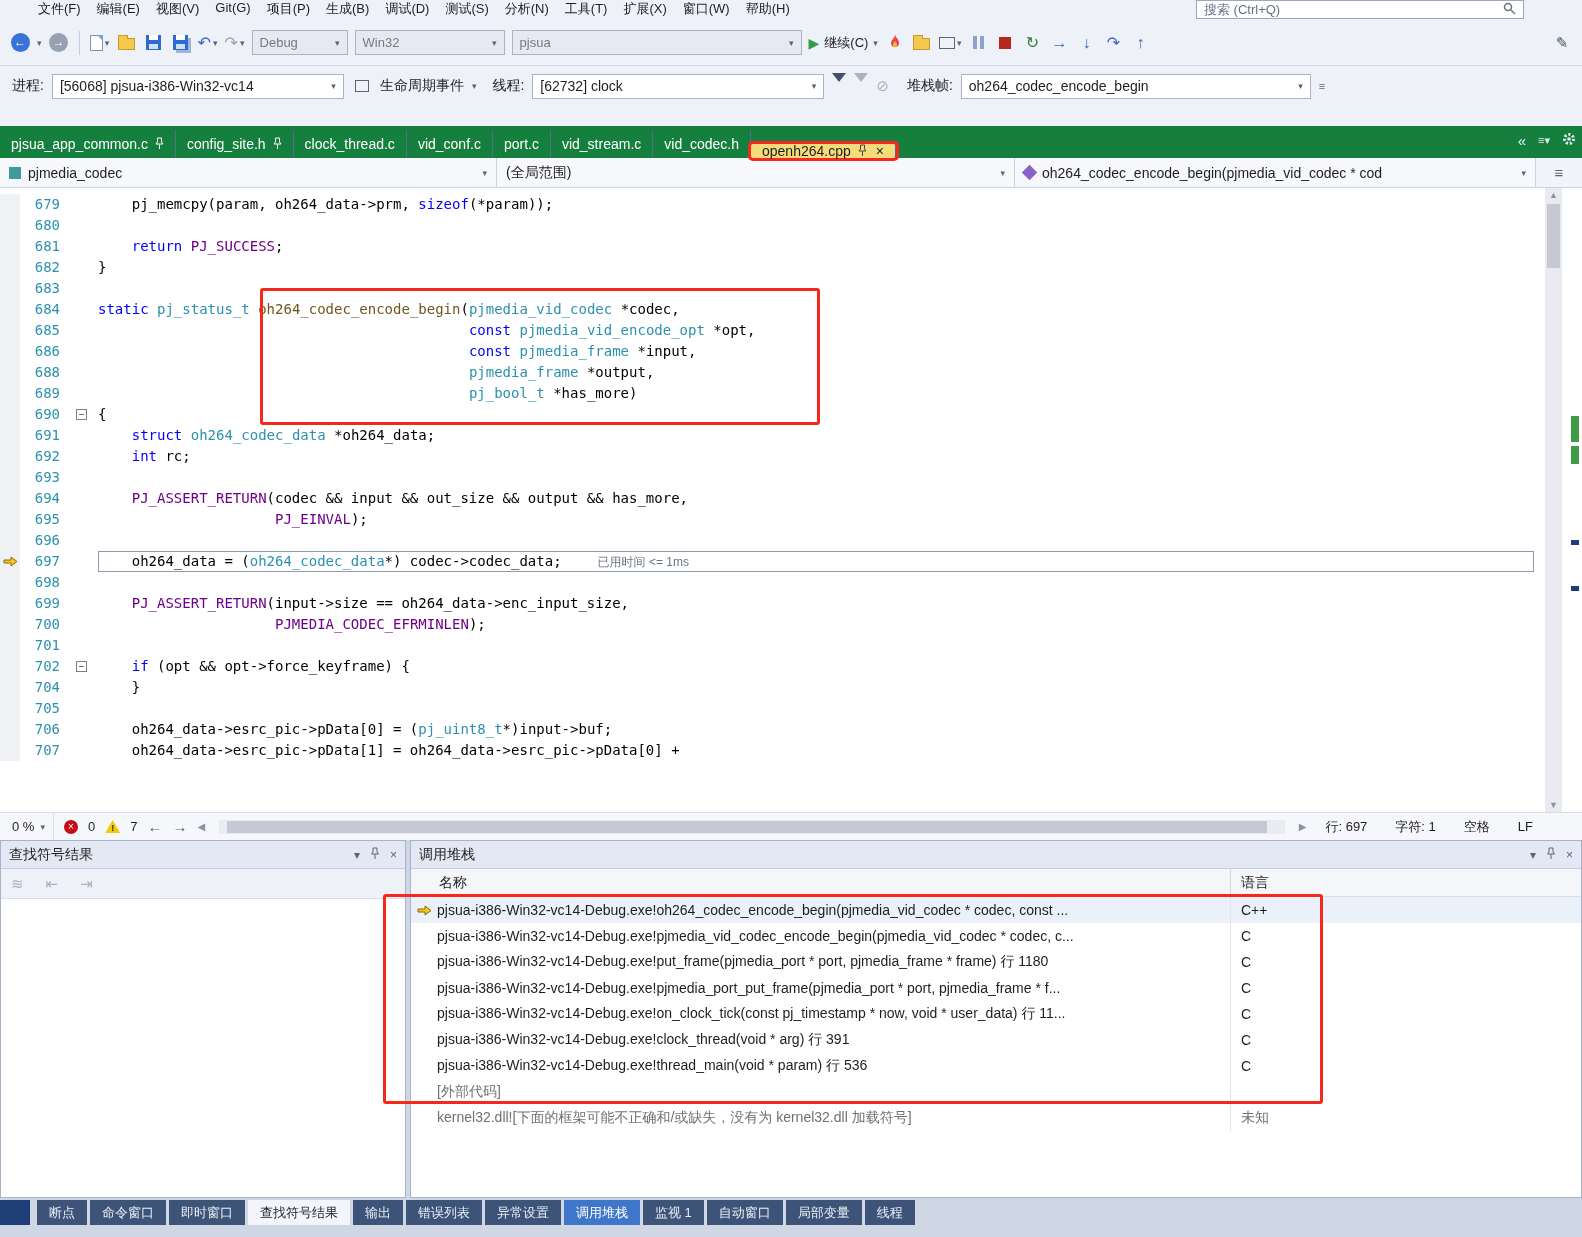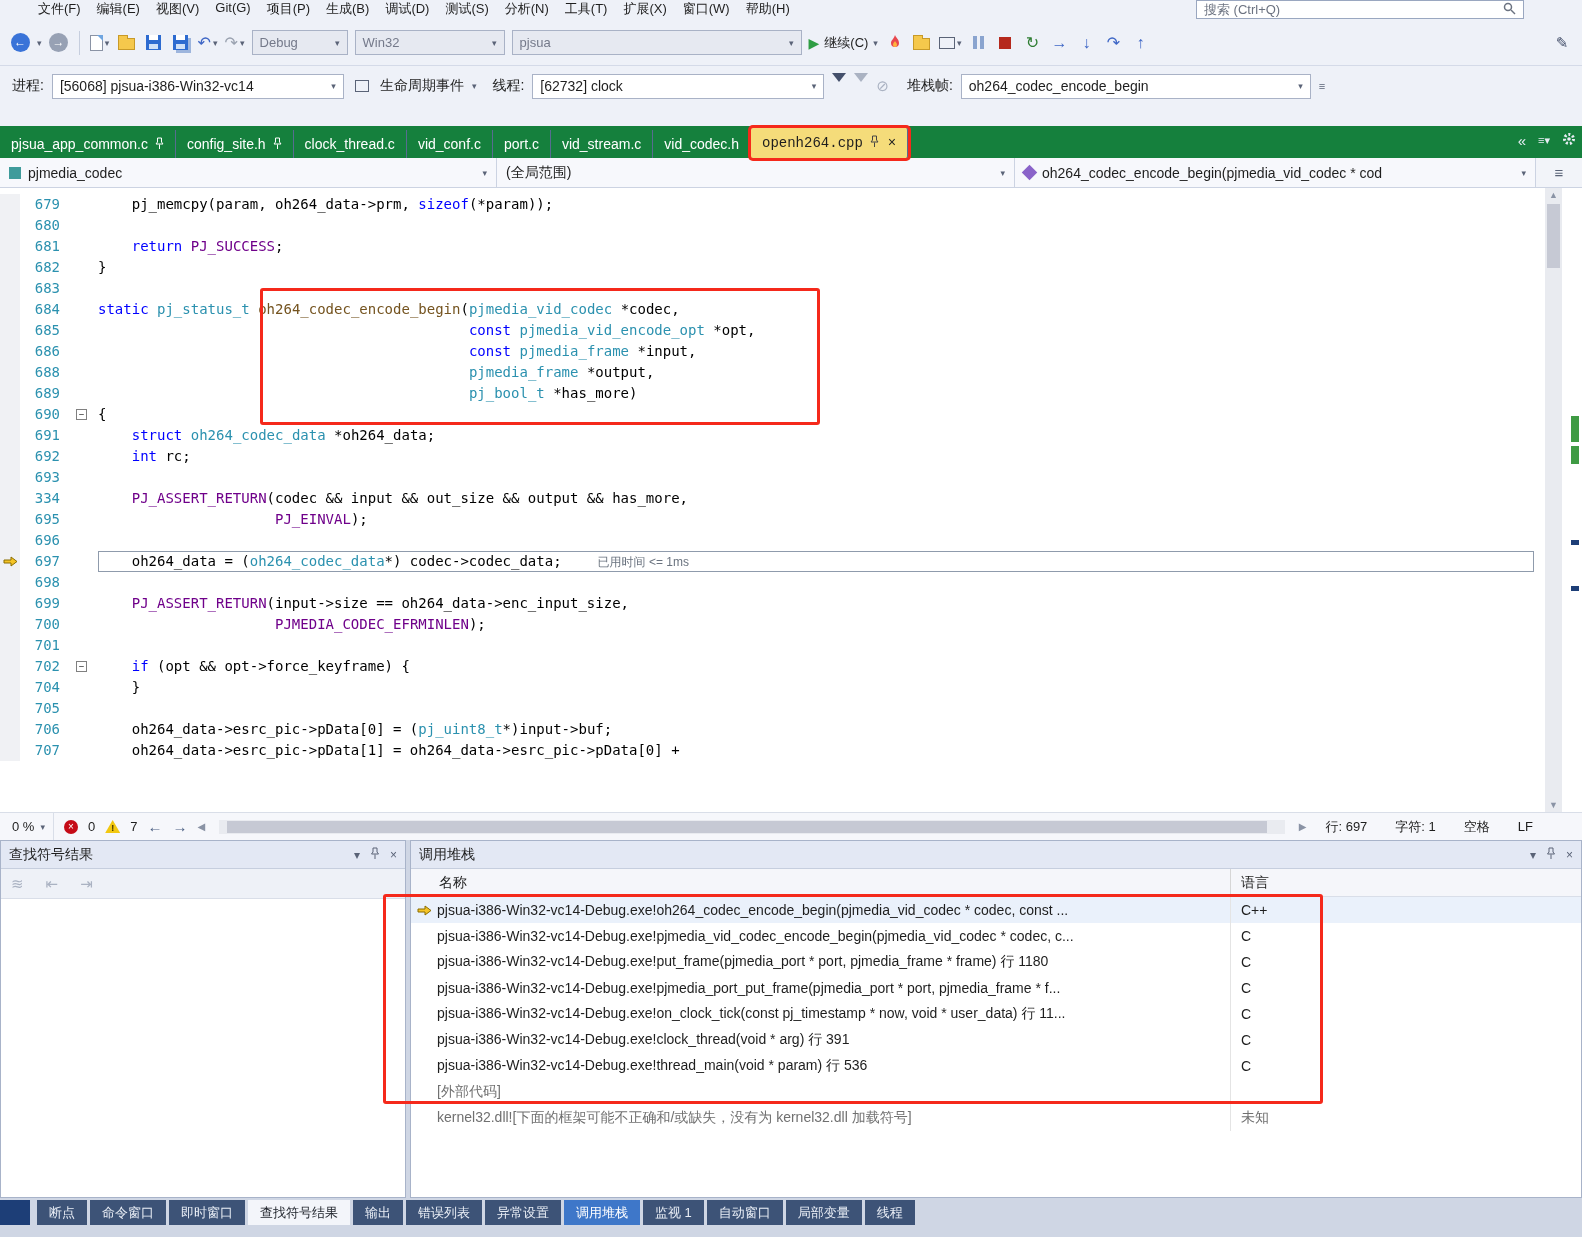--- a/index.html
+++ b/index.html
@@ -42,21 +42,21 @@
 
   
   #debugbar { height:40px; background:#eef1f8; display:flex; align-items:center; gap:8px; padding:0 12px; }
   #debugbar .lbl { white-space:nowrap; font-size:14px; }
   .funnel { width:0; height:0; border:7px solid transparent; border-top:9px solid #44506b; position:relative; top:3px; }
 
   
   #tabstrip { height:32px; background:#15803d; display:flex; align-items:flex-end; position:relative; }
   #doc-tabs { display:flex; align-items:flex-end; height:100%; }
   .doctab { height:28px; display:flex; align-items:center; gap:7px; padding:0 11px; color:#fff; font-size:14px; border-right:1px solid #576c90; white-space:nowrap; cursor:default; }
-  .doctab.active { background:#f5dc7a; color:#1e1e1e; height:30px;font-family:Liberation Mono, monospace; }
+  .doctab.active { background:#f5dc7a; color:#1e1e1e; height:14px; }
   .doctab.annotated { box-shadow:0 0 0 3px #f5291b; border-radius:2px; position:relative; z-index:4; }
   .tabclose { font-size:14px; padding-left:2px; }
   #tabicons { position:absolute; right:6px; top:6px; display:flex; gap:12px; color:#e8edf5; font-size:15px; align-items:center; }
 
   
   #navbar { height:30px; background:#f2f4f9; display:flex; align-items:stretch; border-bottom:1px solid #ccd3e2; }
   .navcombo { flex:1; border-right:1px solid #ccd3e2; background:#f7f8fc; display:flex; align-items:center; gap:7px; padding:0 9px; font-size:14px; white-space:nowrap; overflow:hidden; }
   .navcombo .dd { margin-left:auto; }
   .cube { width:11px; height:11px; transform:rotate(45deg); display:inline-block; }
   #nav-right { width:46px; display:flex; align-items:center; justify-content:center; color:#5a6377; font-size:15px; }
@@ -347,21 +347,21 @@
         <div class="crow"><span class="cmargin"></span><span class="cnum">683</span><span class="cfold"></span><span class="ccode"></span></div>
         <div class="crow"><span class="cmargin"></span><span class="cnum">684</span><span class="cfold"></span><span class="ccode"><span class="tk-k">static</span><span class="tk-d"> </span><span class="tk-t">pj_status_t</span><span class="tk-d"> </span><span class="tk-f">oh264_codec_encode_begin</span><span class="tk-d">(</span><span class="tk-t">pjmedia_vid_codec</span><span class="tk-d"> *codec,</span></span></div>
         <div class="crow"><span class="cmargin"></span><span class="cnum">685</span><span class="cfold"></span><span class="ccode"><span class="tk-d">                                            </span><span class="tk-k">const</span><span class="tk-d"> </span><span class="tk-t">pjmedia_vid_encode_opt</span><span class="tk-d"> *opt,</span></span></div>
         <div class="crow"><span class="cmargin"></span><span class="cnum">686</span><span class="cfold"></span><span class="ccode"><span class="tk-d">                                            </span><span class="tk-k">const</span><span class="tk-d"> </span><span class="tk-t">pjmedia_frame</span><span class="tk-d"> *input,</span></span></div>
         <div class="crow"><span class="cmargin"></span><span class="cnum">688</span><span class="cfold"></span><span class="ccode"><span class="tk-d">                                            </span><span class="tk-t">pjmedia_frame</span><span class="tk-d"> *output,</span></span></div>
         <div class="crow"><span class="cmargin"></span><span class="cnum">689</span><span class="cfold"></span><span class="ccode"><span class="tk-d">                                            </span><span class="tk-t">pj_bool_t</span><span class="tk-d"> *has_more)</span></span></div>
         <div class="crow"><span class="cmargin"></span><span class="cnum">690</span><span class="cfold"><span class="foldbox">−</span></span><span class="ccode"><span class="tk-d">{</span></span></div>
         <div class="crow"><span class="cmargin"></span><span class="cnum">691</span><span class="cfold"></span><span class="ccode"><span class="tk-d">    </span><span class="tk-k">struct</span><span class="tk-d"> </span><span class="tk-t">oh264_codec_data</span><span class="tk-d"> *oh264_data;</span></span></div>
         <div class="crow"><span class="cmargin"></span><span class="cnum">692</span><span class="cfold"></span><span class="ccode"><span class="tk-d">    </span><span class="tk-k">int</span><span class="tk-d"> rc;</span></span></div>
         <div class="crow"><span class="cmargin"></span><span class="cnum">693</span><span class="cfold"></span><span class="ccode"></span></div>
-        <div class="crow"><span class="cmargin"></span><span class="cnum">334</span><span class="cfold"></span><span class="ccode"><span class="tk-d">    </span><span class="tk-m">PJ_ASSERT_RETURN</span><span class="tk-d">(codec &amp;&amp; input &amp;&amp; out_size &amp;&amp; output &amp;&amp; has_more,</span></span></div>
+        <div class="crow"><span class="cmargin"></span><span class="cnum">694</span><span class="cfold"></span><span class="ccode"><span class="tk-d">    </span><span class="tk-m">PJ_ASSERT_RETURN</span><span class="tk-d">(codec &amp;&amp; input &amp;&amp; out_size &amp;&amp; output &amp;&amp; has_more,</span></span></div>
         <div class="crow"><span class="cmargin"></span><span class="cnum">695</span><span class="cfold"></span><span class="ccode"><span class="tk-d">                     </span><span class="tk-m">PJ_EINVAL</span><span class="tk-d">);</span></span></div>
         <div class="crow"><span class="cmargin"></span><span class="cnum">696</span><span class="cfold"></span><span class="ccode"></span></div>
         <div class="crow current"><span class="cmargin"><svg width="15" height="11" viewBox="0 0 15 11">
               <path d="M1 4h7V1l6 4.5L8 10V7H1z" fill="#f5c426" stroke="#8a6d00" stroke-width="1"></path>
             </svg></span><span class="cnum">697</span><span class="cfold"></span><span class="ccode"><span class="tk-d">    oh264_data = (</span><span class="tk-t">oh264_codec_data</span><span class="tk-d">*) codec-&gt;codec_data;</span><span class="perftip">已用时间 &lt;= 1ms</span></span></div>
         <div class="crow"><span class="cmargin"></span><span class="cnum">698</span><span class="cfold"></span><span class="ccode"></span></div>
         <div class="crow"><span class="cmargin"></span><span class="cnum">699</span><span class="cfold"></span><span class="ccode"><span class="tk-d">    </span><span class="tk-m">PJ_ASSERT_RETURN</span><span class="tk-d">(input-&gt;size == oh264_data-&gt;enc_input_size,</span></span></div>
         <div class="crow"><span class="cmargin"></span><span class="cnum">700</span><span class="cfold"></span><span class="ccode"><span class="tk-d">                     </span><span class="tk-m">PJMEDIA_CODEC_EFRMINLEN</span><span class="tk-d">);</span></span></div>
         <div class="crow"><span class="cmargin"></span><span class="cnum">701</span><span class="cfold"></span><span class="ccode"></span></div>
         <div class="crow"><span class="cmargin"></span><span class="cnum">702</span><span class="cfold"><span class="foldbox">−</span></span><span class="ccode"><span class="tk-d">    </span><span class="tk-k">if</span><span class="tk-d"> (opt &amp;&amp; opt-&gt;force_keyframe) {</span></span></div>

